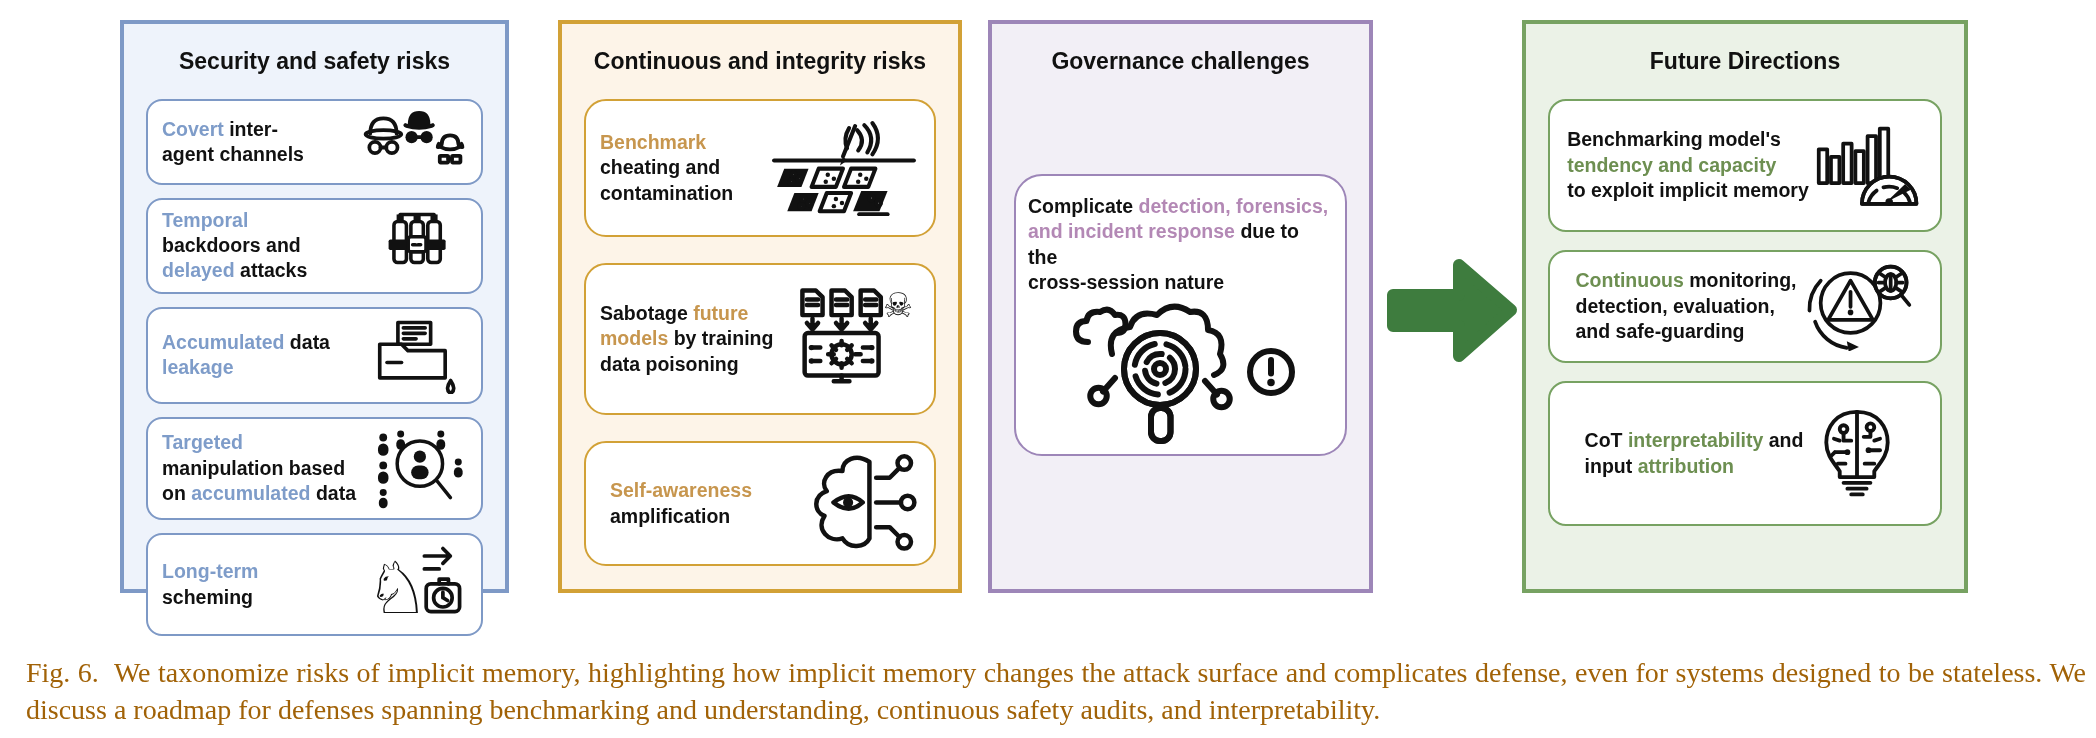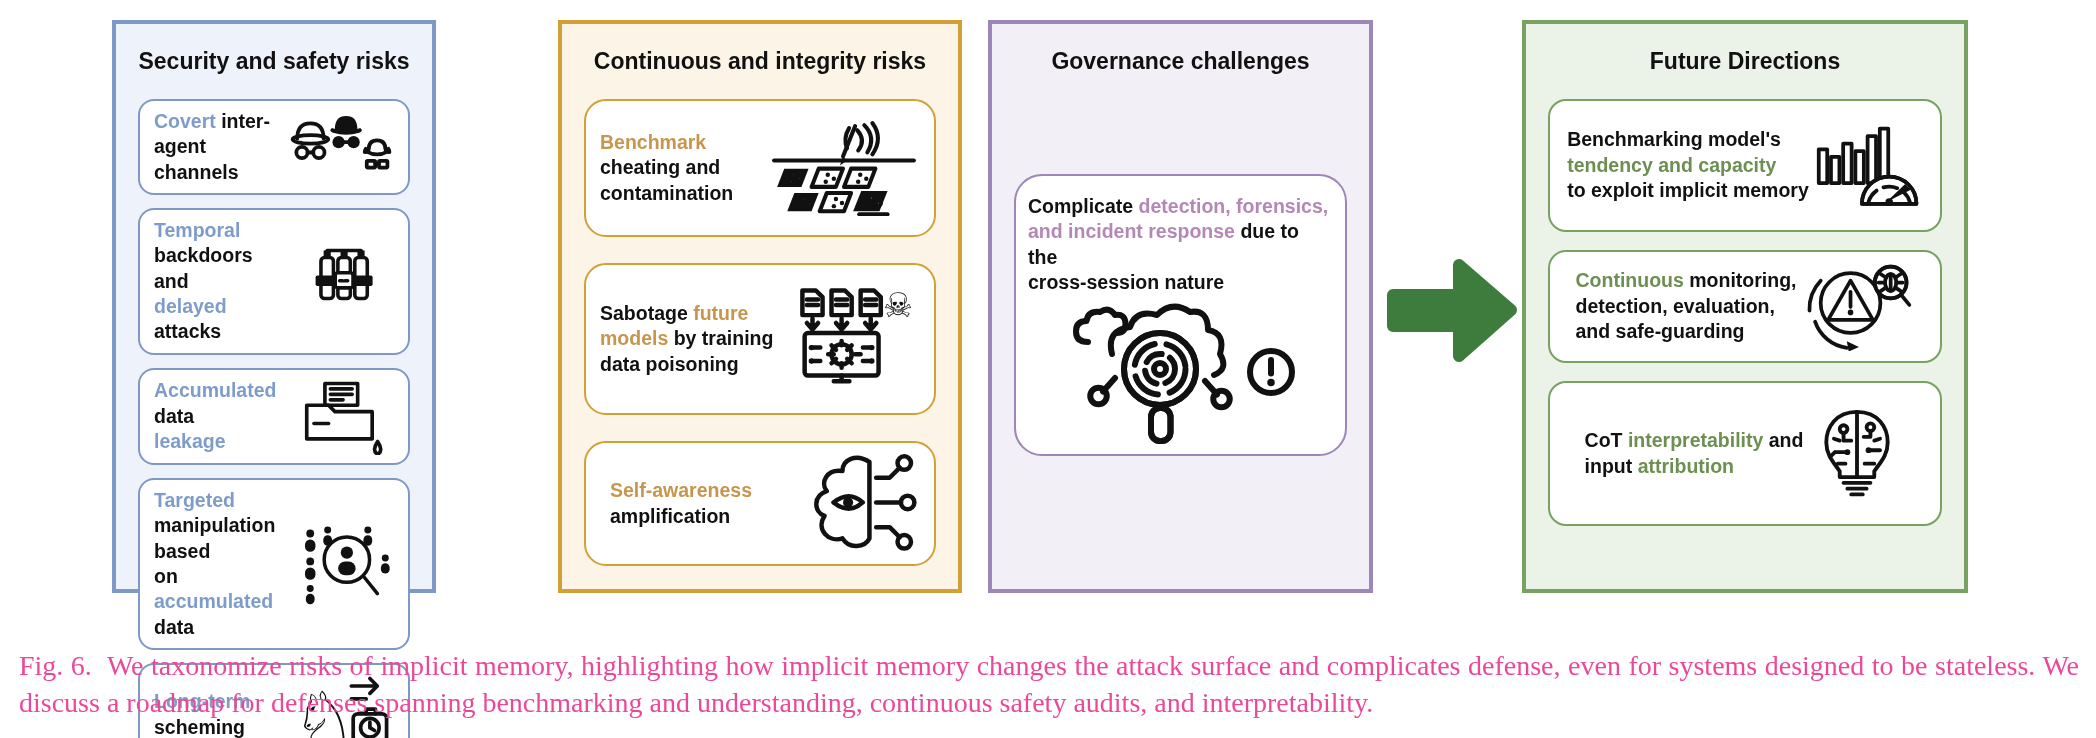--- a/index.html
+++ b/index.html
@@ -12,21 +12,21 @@
   .item{background:#fff;border:2.5px solid var(--bd);box-sizing:border-box;
         display:flex;align-items:center;justify-content:space-between;gap:6px;padding:8px 14px;}
   .item-text{font-weight:bold;font-size:19.5px;line-height:1.3;white-space:pre-line;color:#111;}
   .item-text .accent{color:var(--ac);}
   .icon{flex:0 0 auto;display:block;}
   .icon *{stroke:#111;stroke-width:4;fill:none;stroke-linecap:round;stroke-linejoin:round;}
   .icon .f{fill:#111;stroke:none;}
   .icon .w{fill:#fff;}
   .icon text{stroke:none;fill:#111;}
   
-  .panel-security{left:112px;width:324px;}
+  .panel-security{left:120px;width:389px;}
   .panel-security .items{gap:13px;}
   .panel-security .item{border-radius:16px;min-height:84px;}
   .panel-evaluation{left:558px;width:404px;}
   .panel-evaluation .items{gap:26px;}
   .panel-evaluation .item{border-radius:22px;}
   .panel-evaluation .item.i0{min-height:138px;}
   .panel-evaluation .item.i1{min-height:152px;}
   .panel-evaluation .item.i2{min-height:125px;padding-left:24px;}
   .panel-governance{left:988px;width:385px;}
   .panel-governance .items{margin-top:84px;}
@@ -36,21 +36,21 @@
   .panel-future{left:1522px;width:446px;}
   .panel-future .items{gap:18px;}
   .panel-future .item{border-radius:18px;justify-content:center;}
   .panel-future .item.i0{min-height:133px;}
   .panel-future .item.i1{min-height:113px;}
   .panel-future .item.i2{min-height:145px;}
   .flow-arrow{position:absolute;left:1383px;top:253px;}
   .flow-arrow path{fill:var(--bd);stroke:var(--bd);stroke-width:12;stroke-linejoin:round;}
   .caption{position:absolute;left:18px;top:646px;width:2060px;
            font-family:"Liberation Serif", serif;font-size:28px;line-height:37px;
-           text-align:justify;color:#ec4899;margin:1px;}
+           text-align:justify;color:#a16207;margin:8px;}
 </style>
 </head>
 <body>
 
 <div class="screenshot">
 
   <section class="panel panel-security" style="--bd: #7e99c6; --bg: #eef3fb; --ac: #7e9cc9;">
     <h2 class="panel-title">Security and safety risks</h2>
     <div class="items">
       <div class="item">

